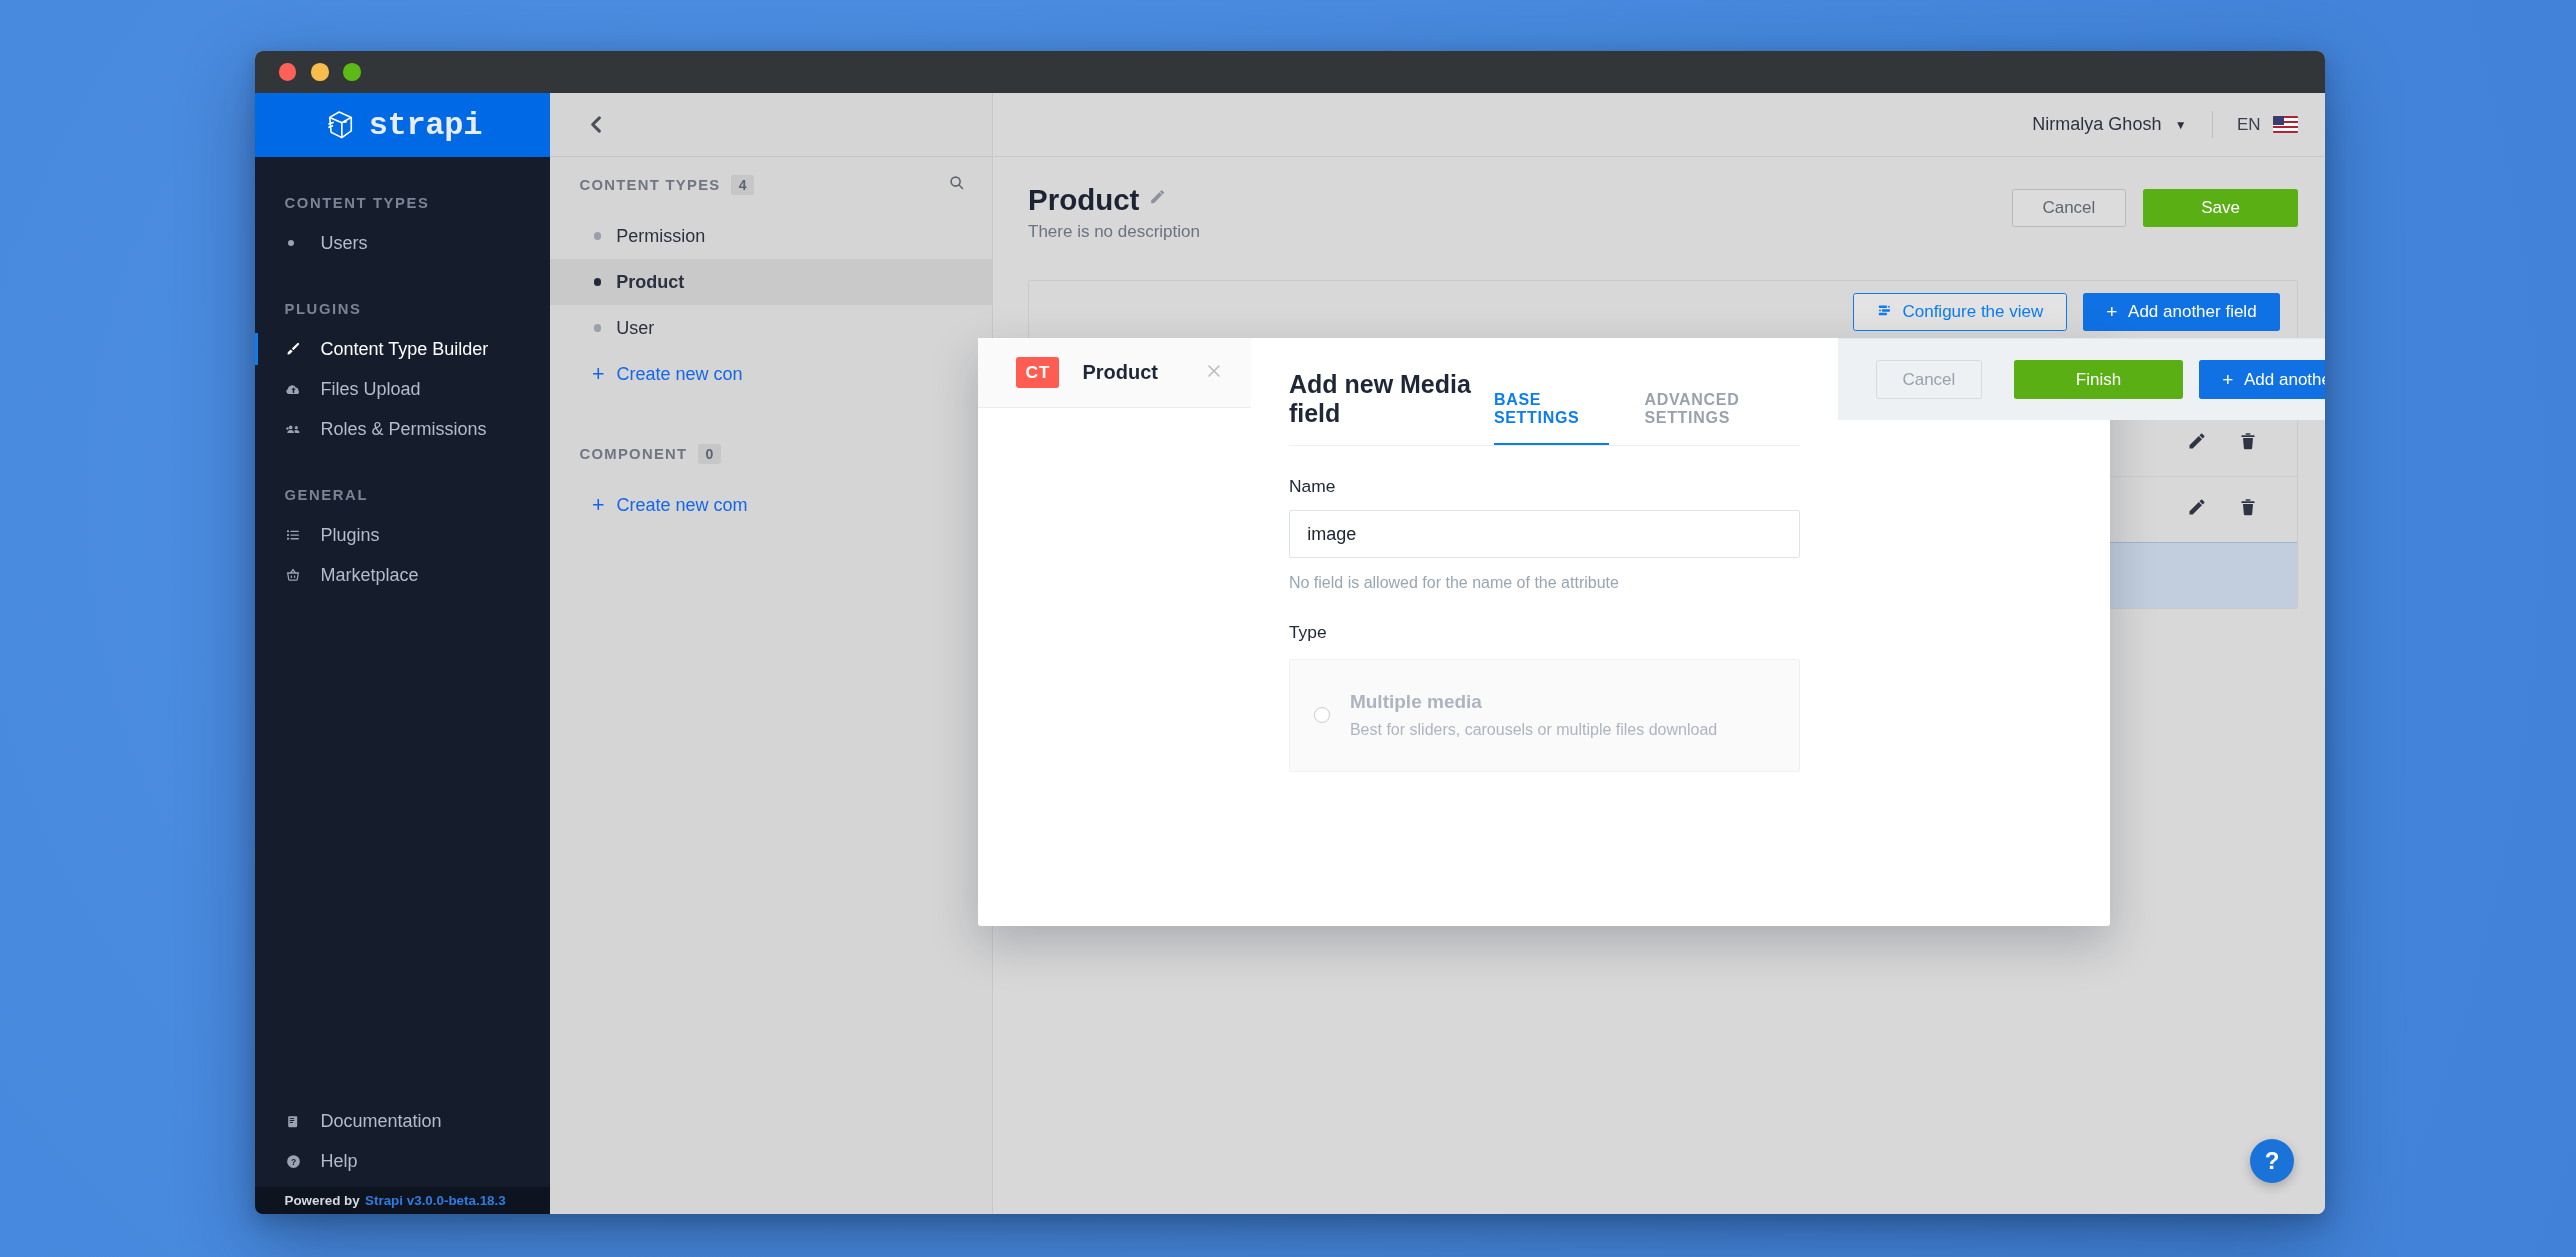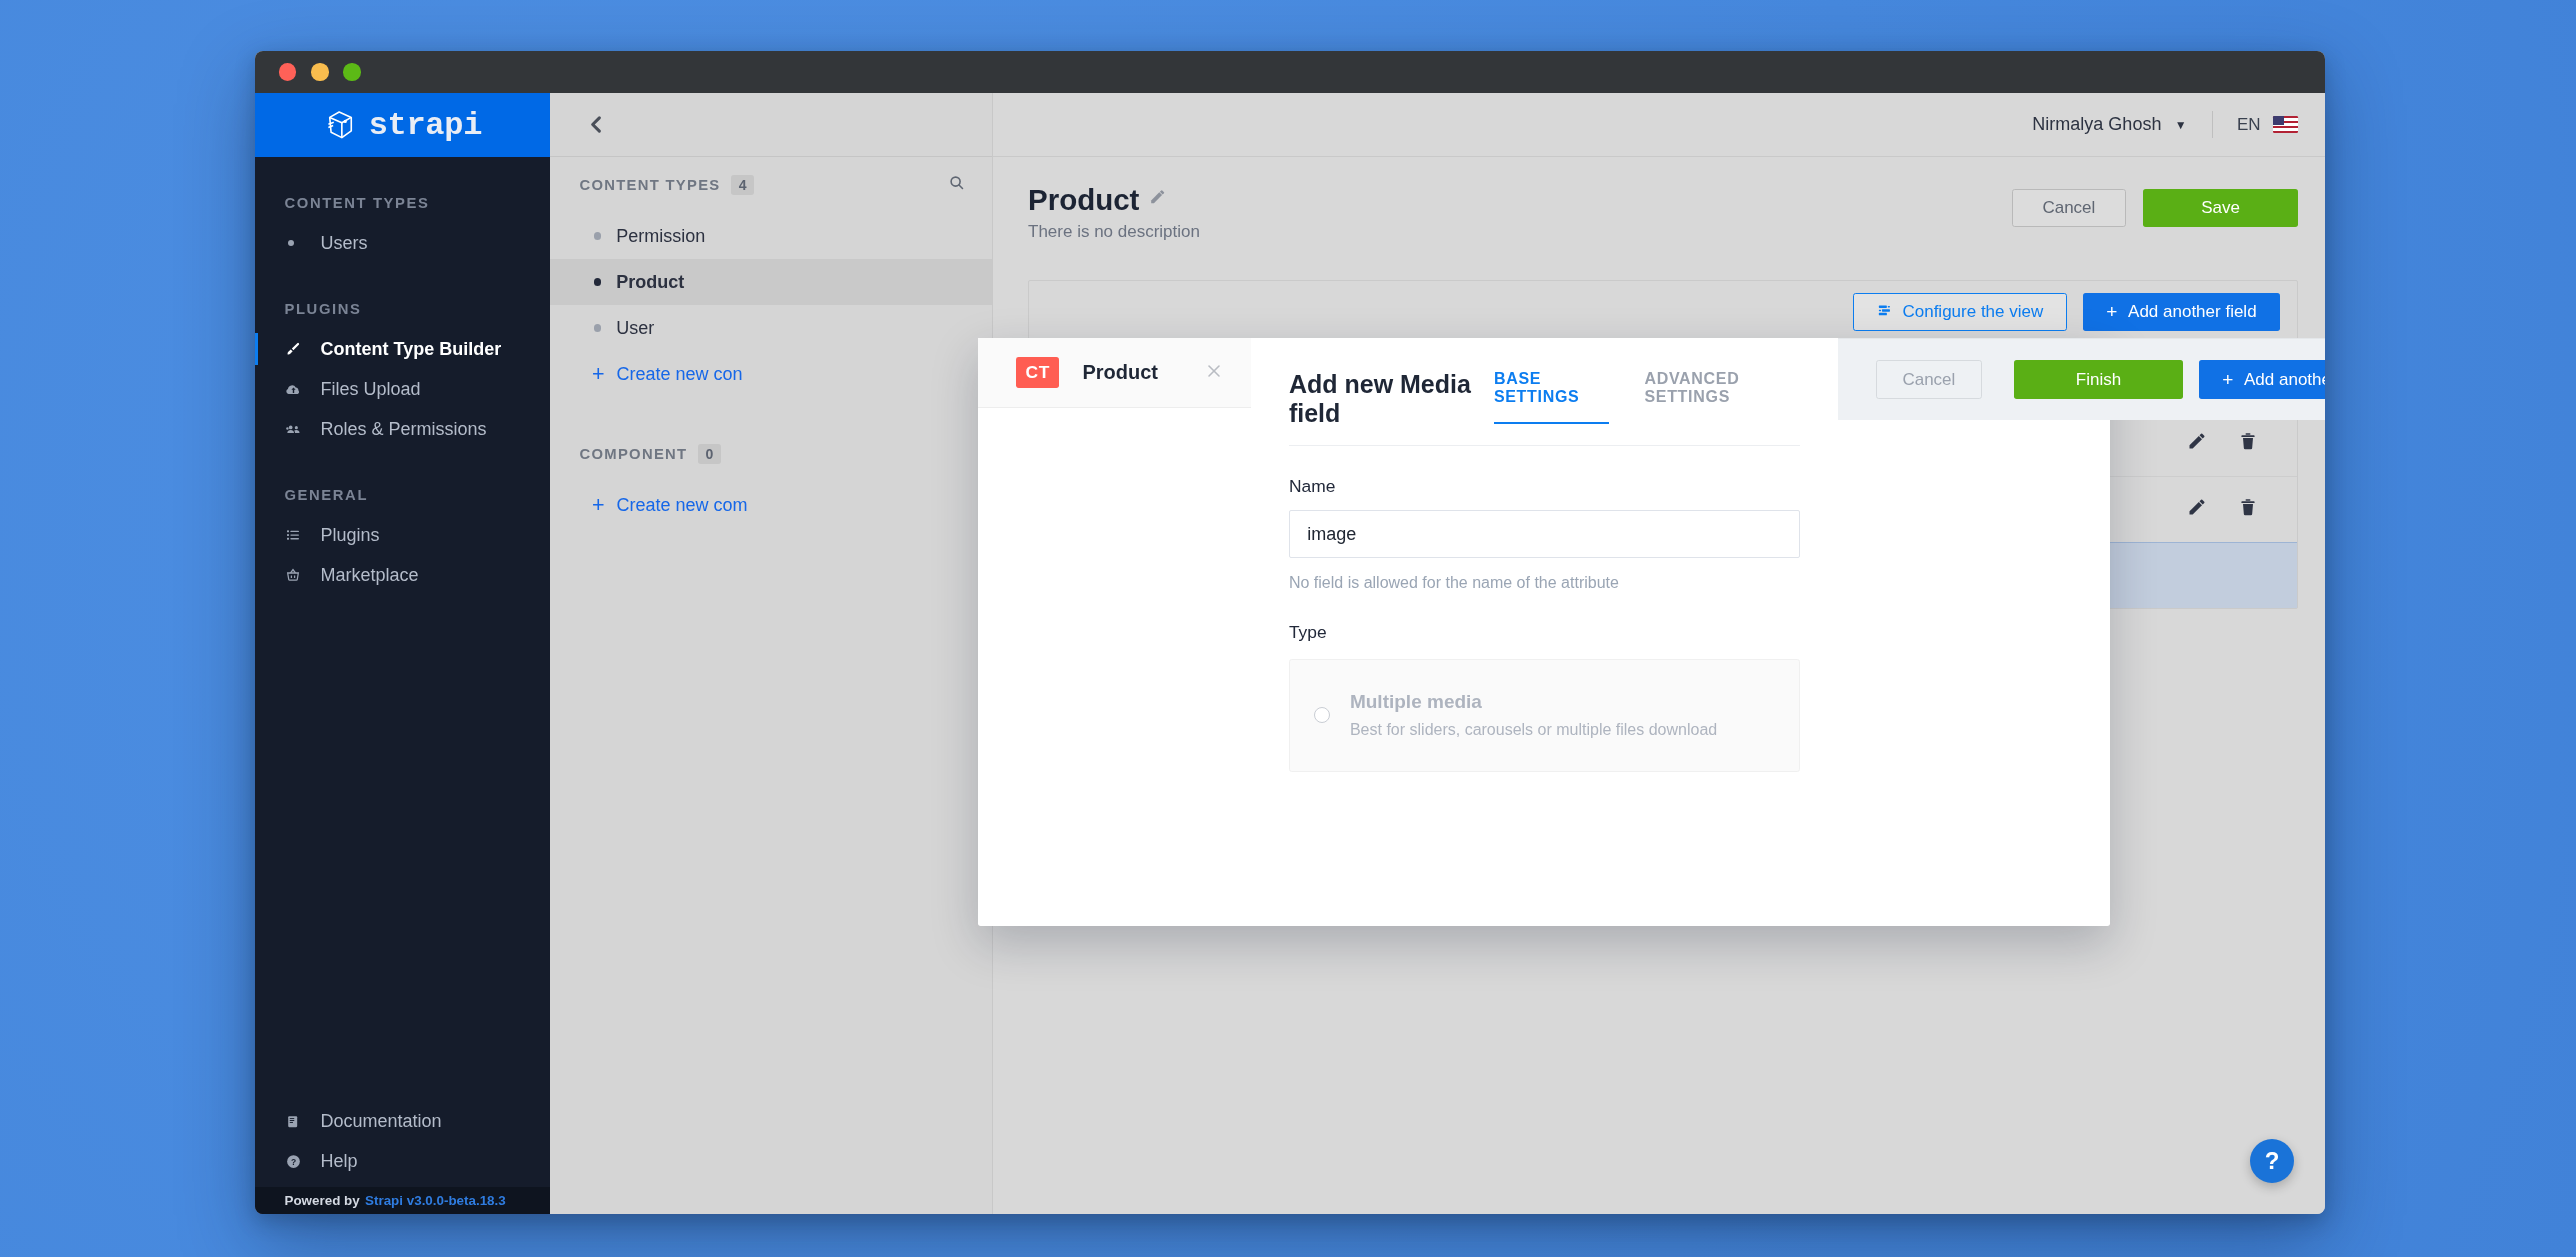--- a/index.html
+++ b/index.html
@@ -73,21 +73,21 @@
     font-size: 18px;
     position: relative;
     gap: 0;
   }
   .nav-item .ico {
     width: 36px; flex: 0 0 36px;
     display: flex; align-items: center;
     color: #9aa3b2;
     font-size: 14.8px;
   }
-  .nav-item.active { color: #ffffff; font-weight: 700; }
+  .nav-item.active { color: #ffffff; font-weight: 400; }
   .nav-item.active .ico { color: #ffffff; }
   .nav-item.active::before {
     content: ""; position: absolute; left: 0; top: 4px; bottom: 4px;
     width: 3.4px; background: #0c7df0;
   }
   .bullet { width: 6px; height: 6px; border-radius: 50%; background: #9aa3b2; margin-left: 3.4px; }
   #sidebar .spacer { flex: 1; }
   #footer-nav { padding-bottom: 5.4px; }
   #powered {
     background: #0e141f;
@@ -247,21 +247,21 @@
     background: #ff5d52; color: #fff;
     font-size: 17.4px; font-weight: 700;
     border-radius: 2.7px; padding: 4.7px 9.4px; letter-spacing: 0.7px;
   }
   #modal-head .ct-name { font-size: 20px; font-weight: 700; color: #1f2736; }
   #modal-head .grow { flex: 1; }
   #modal-close { font-size: 23px; color: #b9bcc2; line-height: 1; }
 
   #modal-body { flex: 1; padding: 32px 38px 0 38px; }
   #modal-title-row {
-    display: flex; align-items: flex-start; justify-content: space-between;
+    display: flex; align-items: flex-end; justify-content: space-between;
     border-bottom: 0.7px solid #eceef1;
     padding-bottom: 0;
   }
   #modal-title { font-size: 25px; font-weight: 700; color: #1f2736; padding-bottom: 17.4px; }
   #tabs { display: flex; gap: 35px; align-items: flex-end; }
   .tab {
     font-size: 16px; letter-spacing: 0.7px; font-weight: 600;
     padding-bottom: 16px; color: #9aa1ad; text-transform: uppercase;
     border-bottom: 2.7px solid transparent;
   }

